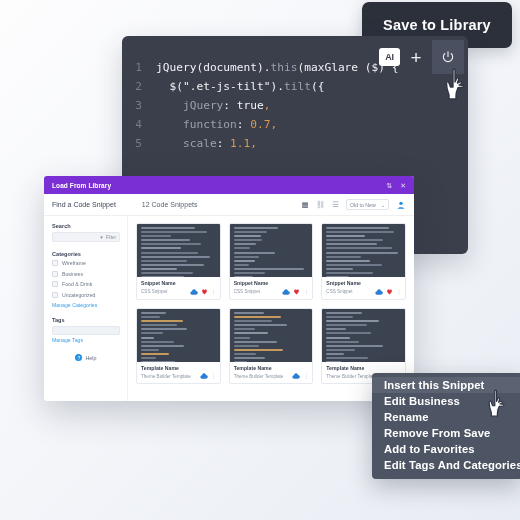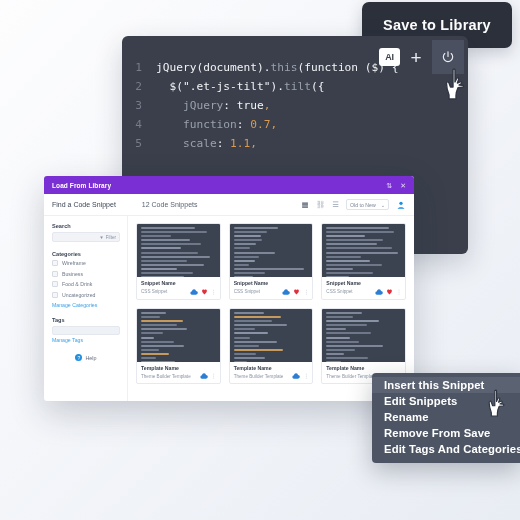--- a/index.html
+++ b/index.html
@@ -164,21 +164,21 @@
       <svg width="14" height="14" viewBox="0 0 24 24" fill="none" stroke="#e8eaee" stroke-width="2" stroke-linecap="round">
         <path d="M12 3 v8"></path>
           <path d="M6.5 6 A8 8 0 1 0 17.5 6"></path>
       </svg>
     </div>
   </div>
 
   <div class="code-body">
     <div class="code-line">
       <span class="ln">1</span>
-      <span><span class="tok-w">jQuery(document).</span><span class="tok-g">this</span><span class="tok-w">(function ($) {</span></span>
+      <span><span class="tok-w">jQuery(document).</span><span class="tok-g">this</span><span class="tok-w">(maxGlare ($) {</span></span>
     </div>
     <div class="code-line">
       <span class="ln">2</span>
       <span><span class="tok-w">  $(".et-js-tilt").</span><span class="tok-g">tilt</span><span class="tok-w">({</span></span>
     </div>
     <div class="code-line">
       <span class="ln">3</span>
       <span><span class="tok-g">    jQuery</span><span class="tok-w">: </span><span class="tok-w">true</span><span class="tok-o">,</span></span>
     </div>
     <div class="code-line">
@@ -464,27 +464,30 @@
 
     </div>
   </div>
 </div>
 
 <div class="ctx">
   <div class="ctx-item sel">
     <span>Insert this Snippet</span>
   </div>
   <div class="ctx-item">
-    <span>Edit Snippets</span>
+    <span>Edit Business</span>
   </div>
   <div class="ctx-item">
     <span>Rename</span>
   </div>
   <div class="ctx-item">
     <span>Remove From Save</span>
+  </div>
+  <div class="ctx-item">
+    <span>Add to Favorites</span>
   </div>
   <div class="ctx-item">
     <span>Edit Tags And Categories</span>
   </div>
 </div>
 
 <svg class="cursor-hand" style="left:487px; top:389px;" width="26" height="30" viewBox="0 0 30 34">
   <path d="M9 2 C9 0.7 11 0.7 11 2 L11 14 L12.6 10.5 C13.2 9.3 15.2 10 14.7 11.3
            L13.4 15 L16 13.8 C17.2 13.2 18.2 15 17 15.8 L15 17 L18.5 17.2
            C19.9 17.3 19.8 19.2 18.4 19.3 L14 19.8 C13 22 12 24.6 12 27.5

